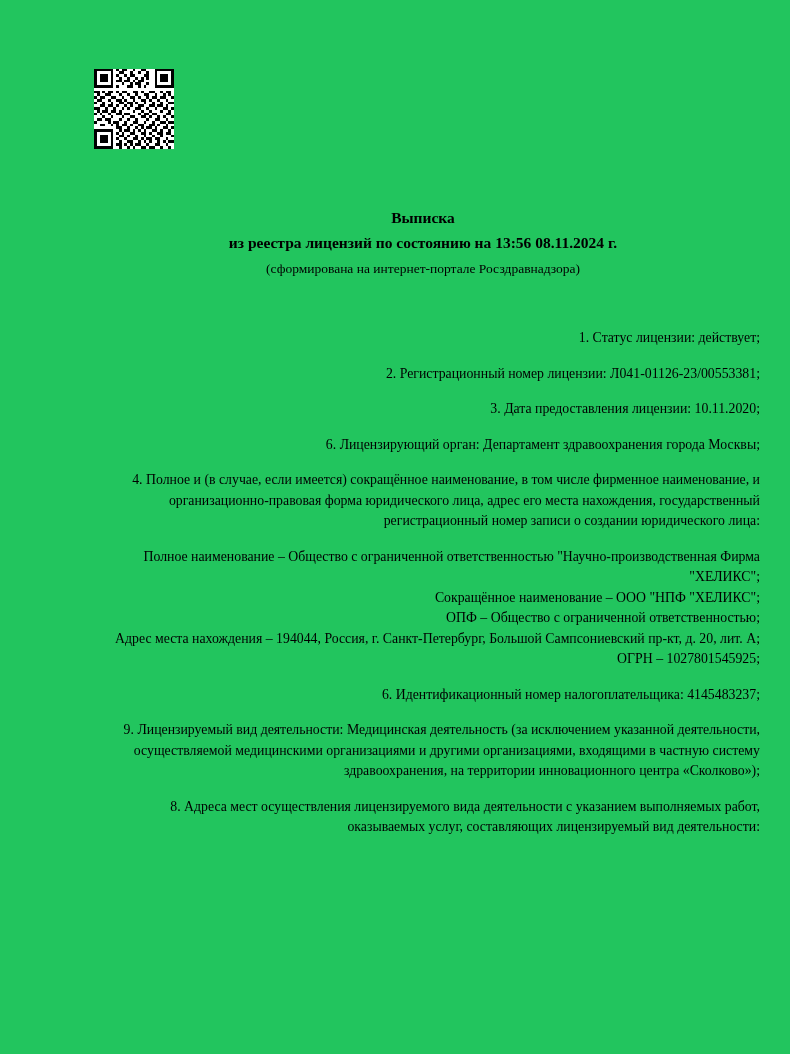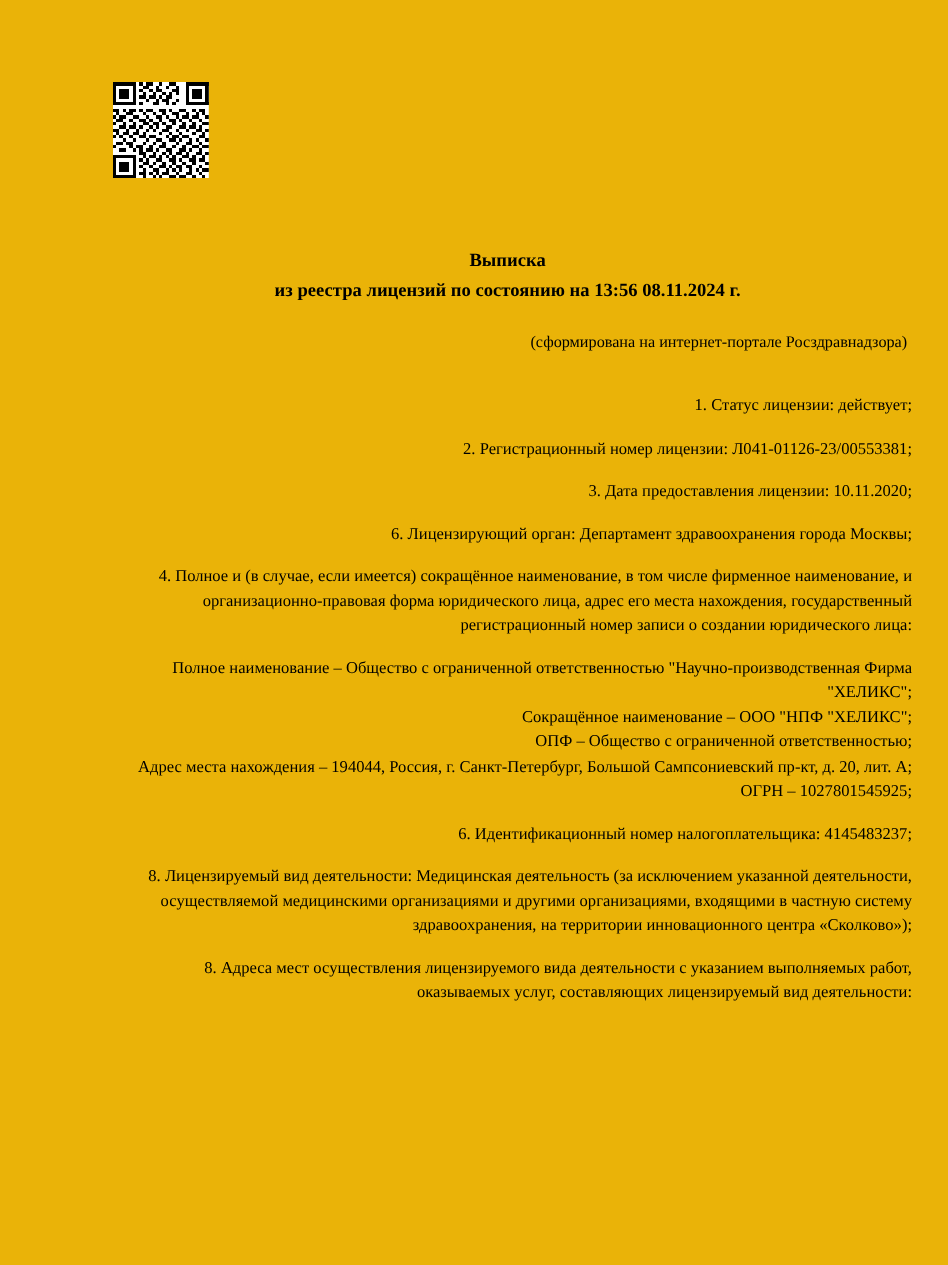--- a/index.html
+++ b/index.html
@@ -12,21 +12,21 @@
     height: 1054px;
     font-family: "Liberation Serif", "DejaVu Serif", serif;
     color: #000000;
     position: relative;
     overflow: hidden;
   }
   .page {
     position: relative;
     width: 790px;
     height: 1054px;
-    background: #eab308;
+    background: #22c55e;
     box-sizing: border-box;
   }
   .qr {
     position: absolute;
     left: 94px;
     top: 62px;
     width: 80px;
     height: 93px;
   }
   .qr svg { display: block; }
@@ -39,23 +39,23 @@
     text-align: center;
   }
   .title-line {
     font-weight: bold;
     font-size: 15.5px;
     line-height: 25px;
   }
   .subtitle {
     position: absolute;
     left: 90px;
-    top: 276px;
+    top: 260px;
     width: 666px;
-    text-align: right;
+    text-align: center;
     font-size: 13.5px;
     line-height: 18px;
   }
 
   .content {
     position: absolute;
     left: 90px;
     top: 328px;
     width: 670px;
     font-size: 13.8px;
@@ -324,17 +324,17 @@
 
     <div class="block-group">
       <div class="para tight">Полное наименование – Общество с ограниченной ответственностью "Научно-производственная Фирма "ХЕЛИКС";</div>
       <div class="para tight">Сокращённое наименование – ООО "НПФ "ХЕЛИКС";</div>
       <div class="para tight">ОПФ – Общество с ограниченной ответственностью;</div>
       <div class="para tight">Адрес места нахождения – 194044, Россия, г. Санкт-Петербург, Большой Сампсониевский пр-кт, д. 20, лит. А;</div>
       <div class="para tight">ОГРН – 1027801545925;</div>
     </div>
 
     <p class="para">6. Идентификационный номер налогоплательщика: 4145483237;</p>
-    <p class="para">8. Лицензируемый вид деятельности: Медицинская деятельность (за исключением указанной деятельности, осуществляемой медицинскими организациями и другими организациями, входящими в частную систему здравоохранения, на территории инновационного центра «Сколково»);</p>
+    <p class="para">9. Лицензируемый вид деятельности: Медицинская деятельность (за исключением указанной деятельности, осуществляемой медицинскими организациями и другими организациями, входящими в частную систему здравоохранения, на территории инновационного центра «Сколково»);</p>
     <p class="para">8. Адреса мест осуществления лицензируемого вида деятельности с указанием выполняемых работ, оказываемых услуг, составляющих лицензируемый вид деятельности:</p>
   </div>
 
 </div>
 
 </body></html>

